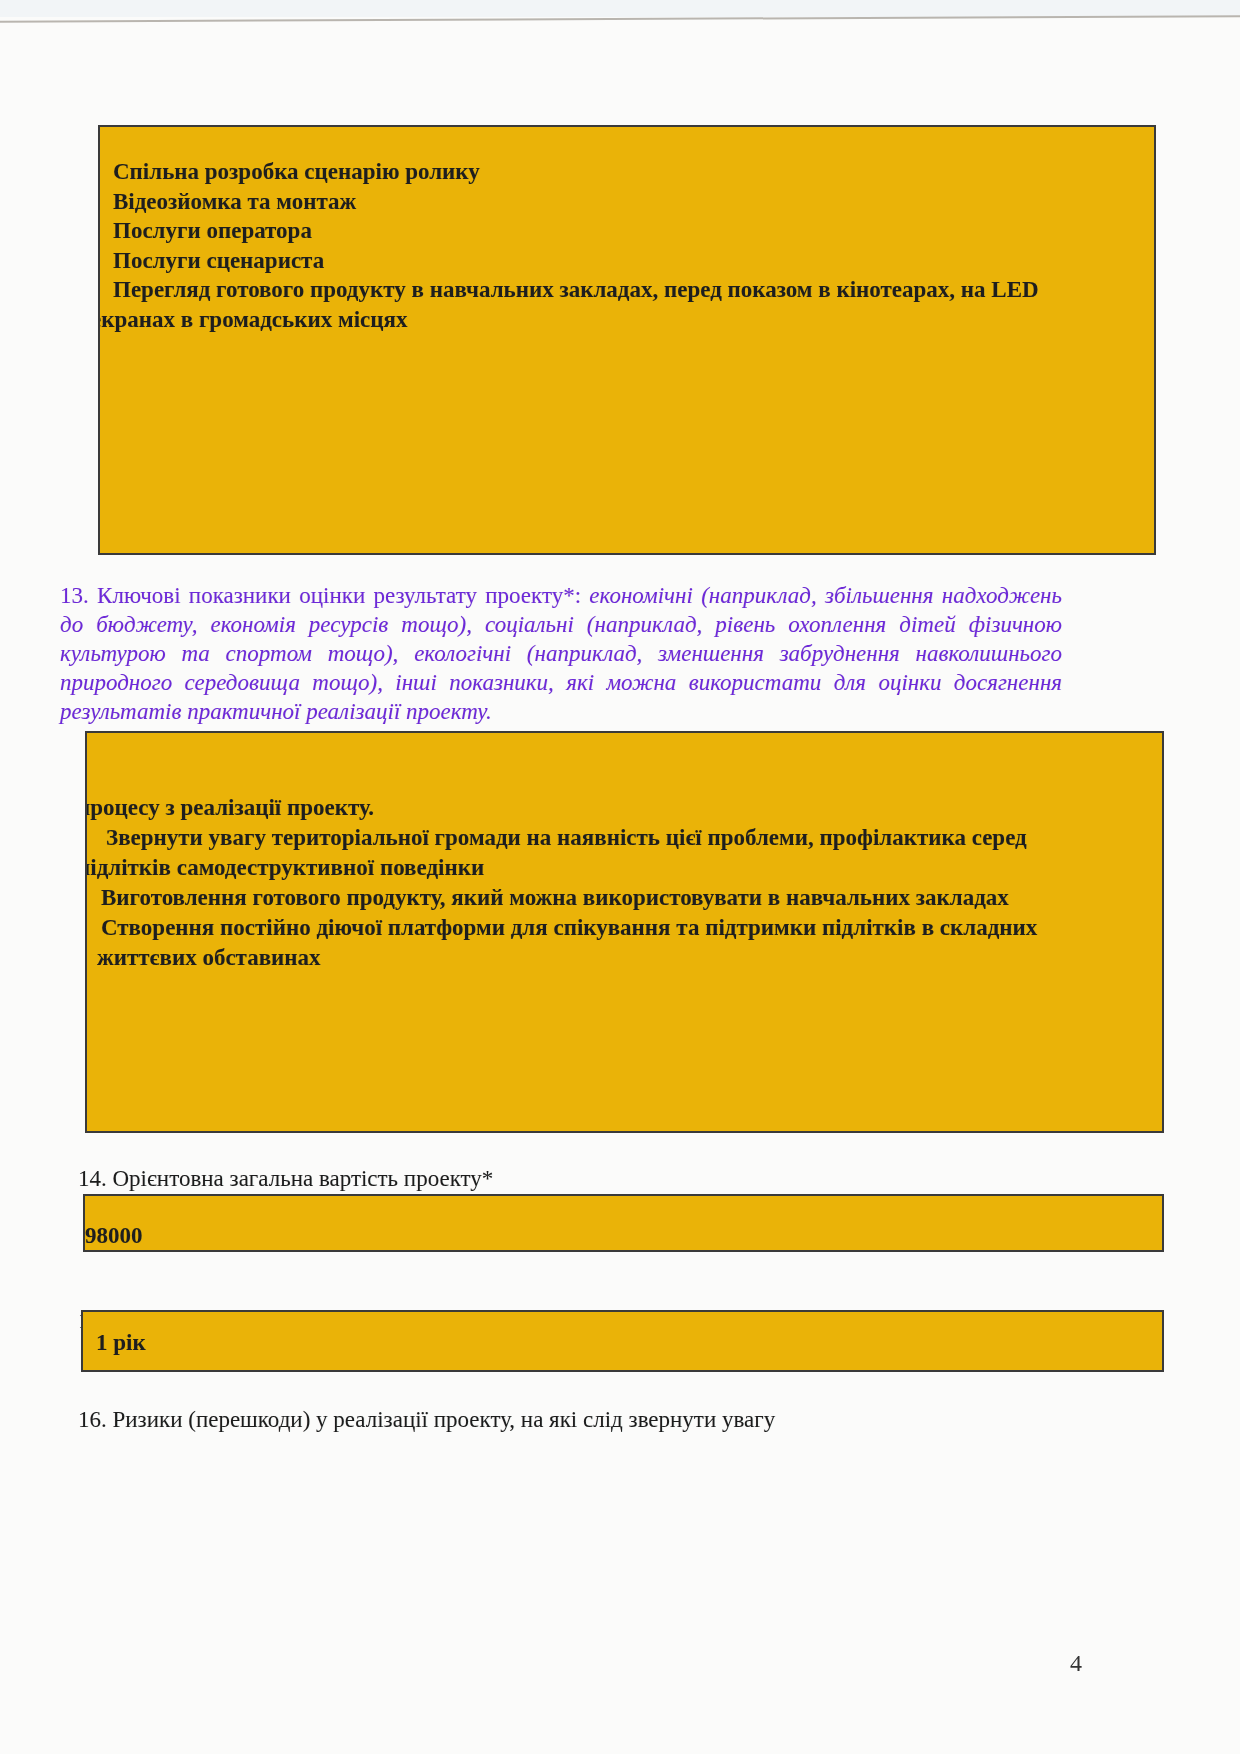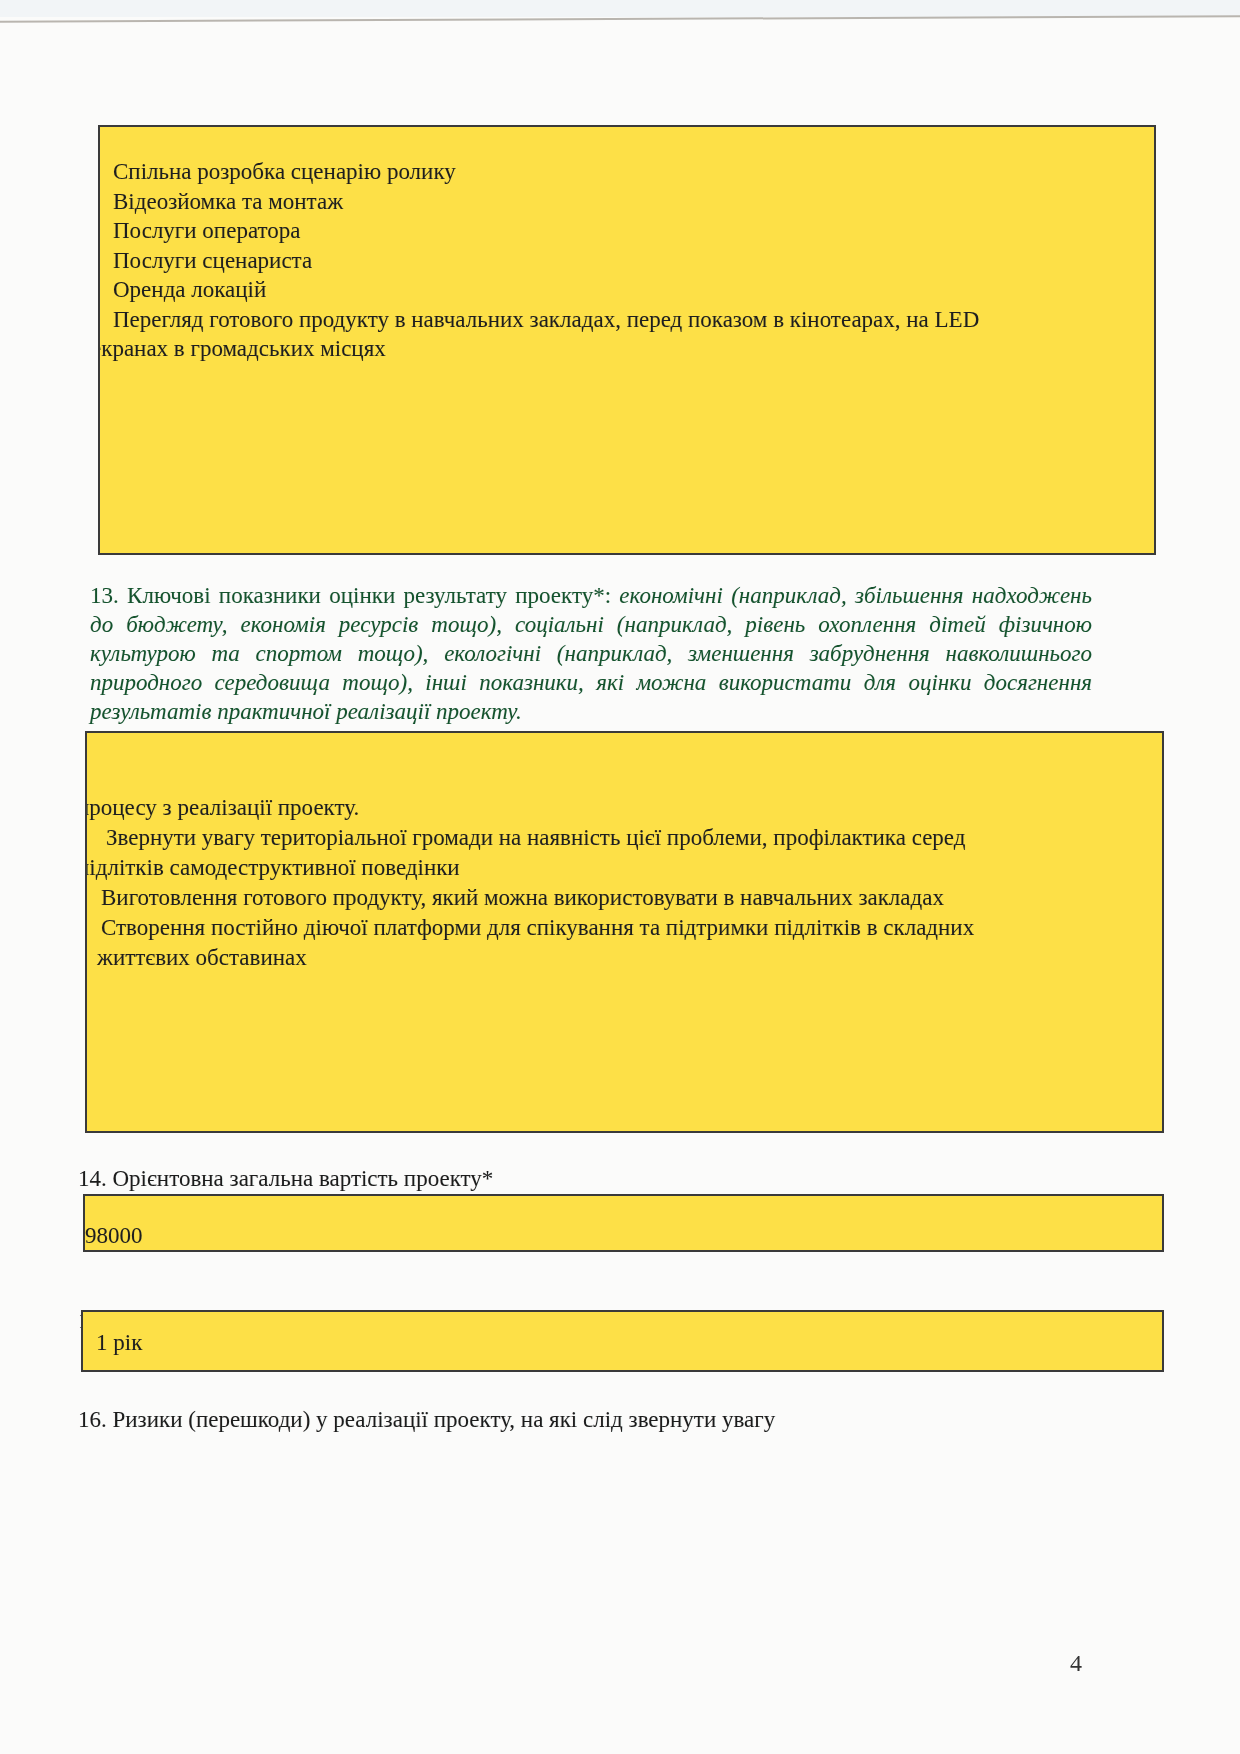--- a/index.html
+++ b/index.html
@@ -17,44 +17,45 @@
     background: #f2f5f7;
   }
   .scan-edge-line {
     position: absolute; top: 18px; left: -10px; width: 1260px; height: 2px;
     background: #b9b5af;
     transform: rotate(-0.25deg);
   }
   .answer-box {
     position: absolute;
     border: 2px solid #3a3a3a;
-    background: #fde047;
+    background: #eab308;
     overflow: hidden;
     box-sizing: border-box;
+    font-weight: bold;
   }
   .box-line {
     font-size: 23px;
     line-height: 29.5px;
     color: #1e1e1e;
     white-space: nowrap;
     text-shadow: 0.6px 0 0 rgba(0,130,130,0.10), -0.6px 0 0 rgba(150,30,30,0.08);
   }
   #box12 { left: 98px; top: 125px; width: 1058px; height: 430px; padding-top: 30px; }
   #box12 .box-line { padding-left: 13px; }
   #box12 .clipped { padding-left: 0; margin-left: -9px; }
   #box13 { left: 85px; top: 731px; width: 1079px; height: 402px; padding-top: 60px; }
   #box13 .box-line { padding-left: 14px; line-height: 30px; }
   #box13 .indent2 { padding-left: 19px; }
   #box13 .indent3 { padding-left: 10px; }
   #box13 .clipped { padding-left: 0; margin-left: -10px; }
   .para13 {
-    position: absolute; left: 90px; top: 581px; width: 1002px;
+    position: absolute; left: 60px; top: 581px; width: 1002px;
     font-size: 23px; line-height: 29px;
     text-align: justify;
-    color: #14532d;
+    color: #6d28d9;
     text-shadow: 0.6px 0 0 rgba(0,130,130,0.10), -0.6px 0 0 rgba(150,30,30,0.08);
   }
   .para13 .descr { font-style: italic; }
   .field-label {
     position: absolute; left: 78px;
     font-size: 23px; color: #1c1c1c;
     white-space: nowrap;
     text-shadow: 0.6px 0 0 rgba(0,130,130,0.10), -0.6px 0 0 rgba(150,30,30,0.08);
   }
   #label14 { top: 1166px; }
@@ -71,21 +72,20 @@
 <body>
 
 <div class="scan-top-strip"></div>
 <div class="scan-edge-line"></div>
 
 <div class="answer-box" id="box12">
   <div class="box-line">Спільна розробка сценарію ролику</div>
   <div class="box-line">Відеозйомка та монтаж</div>
   <div class="box-line">Послуги оператора</div>
   <div class="box-line">Послуги сценариста</div>
-  <div class="box-line">Оренда локацій</div>
   <div class="box-line">Перегляд готового продукту в навчальних закладах, перед показом в кінотеарах, на LED</div>
   <div class="box-line clipped">екранах в громадських місцях</div>
 </div>
 
 <div class="para13"><span>13. Ключові показники оцінки результату проекту*: </span><span class="descr">економічні (наприклад, збільшення надходжень до бюджету, економія ресурсів тощо), соціальні (наприклад, рівень охоплення дітей фізичною культурою та спортом тощо), екологічні (наприклад, зменшення забруднення навколишнього природного середовища тощо), інші показники, які можна використати для оцінки досягнення результатів практичної реалізації проекту.</span></div>
 
 <div class="answer-box" id="box13">
   <div class="box-line clipped">процесу з реалізації проекту.</div>
   <div class="box-line indent2">Звернути увагу територіальної громади на наявність цієї проблеми, профілактика серед</div>
   <div class="box-line clipped">підлітків самодеструктивної поведінки</div>

